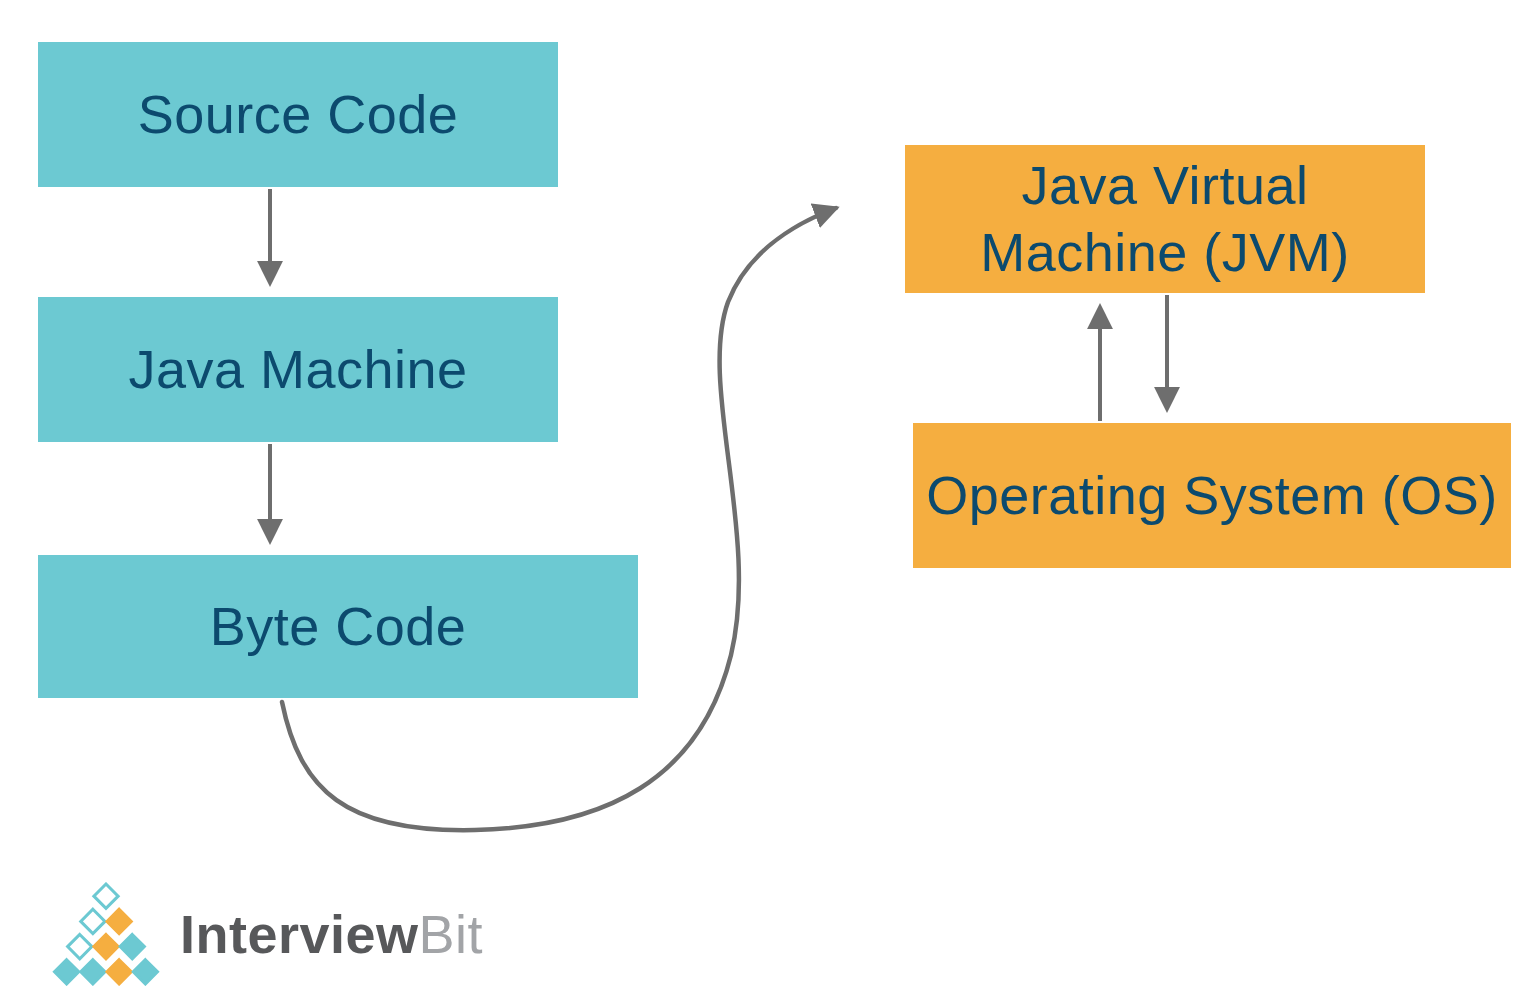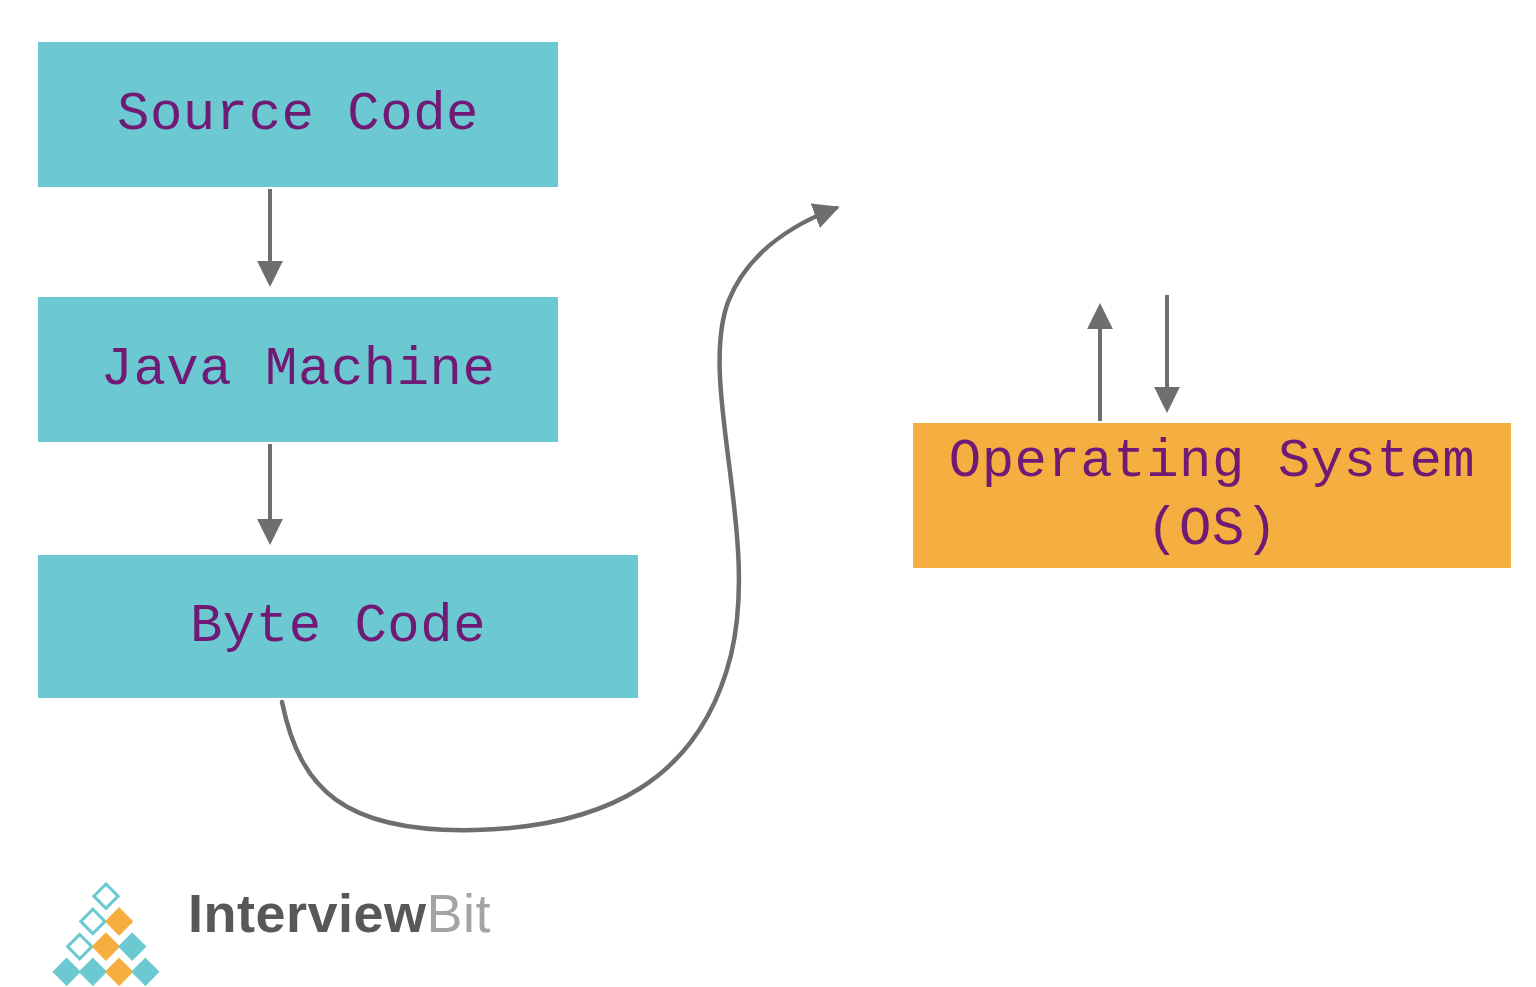--- a/index.html
+++ b/index.html
@@ -15,25 +15,24 @@
     font-family: "Liberation Sans", sans-serif;
     overflow: hidden;
   }
   .node {
     position: absolute;
     display: flex;
     flex-direction: column;
     align-items: center;
     justify-content: center;
     font-size: 54px;
-    color: #701a75;
+    color: #0c4a6e;
     text-align: center;
     line-height: 1.25;
     letter-spacing: 0.5px;
-    font-family: Liberation Mono, monospace;
   }
   .teal   { background: #6cc9d2; }
   .orange { background: #f5ae40; }
 
   .node-source   { left: 38px;  top: 42px;  width: 520px; height: 145px; }
   .node-compiler { left: 38px;  top: 297px; width: 520px; height: 145px; }
   .node-byte     { left: 38px;  top: 555px; width: 600px; height: 143px; }
   .node-jvm      { left: 905px; top: 145px; width: 520px; height: 148px; }
   .node-os       { left: 905px; top: 423px; width: 598px; height: 145px; margin-left: 8px; }
 
@@ -44,22 +43,22 @@
     width: 1536px;
     height: 987px;
     pointer-events: none;
   }
 
   .logo {
     position: absolute;
     left: 52px;
     top: 882px;
     display: flex;
-    align-items: flex-start;
-    gap: 28px;
+    align-items: center;
+    gap: 20px;
   }
   .logo-text {
     font-size: 54px;
     font-weight: 700;
     color: #57585a;
     letter-spacing: 0.5px;
   }
   .logo-text .bit {
     font-weight: 400;
     color: #a2a4a7;
@@ -75,20 +74,24 @@
   </div>
 
   <div class="node teal node-compiler">
     <span>Java Machine</span>
   </div>
 
   <div class="node teal node-byte">
     <span>Byte Code</span>
   </div>
 
+  <div class="node orange node-jvm">
+    <span>Java Virtual</span>
+    <span>Machine (JVM)</span>
+  </div>
 
   <div class="node orange node-os">
     <span>Operating System (OS)</span>
   </div>
 
   <svg class="arrows" viewBox="0 0 1536 987" xmlns="http://www.w3.org/2000/svg">
     <defs>
       <marker id="arrowhead" viewBox="0 0 10 10" refX="8.5" refY="5" markerUnits="userSpaceOnUse" markerWidth="26" markerHeight="26" orient="auto-start-reverse">
         <path d="M 0 0 L 10 5 L 0 10 z" fill="#6e6e6e"></path>
       </marker>

